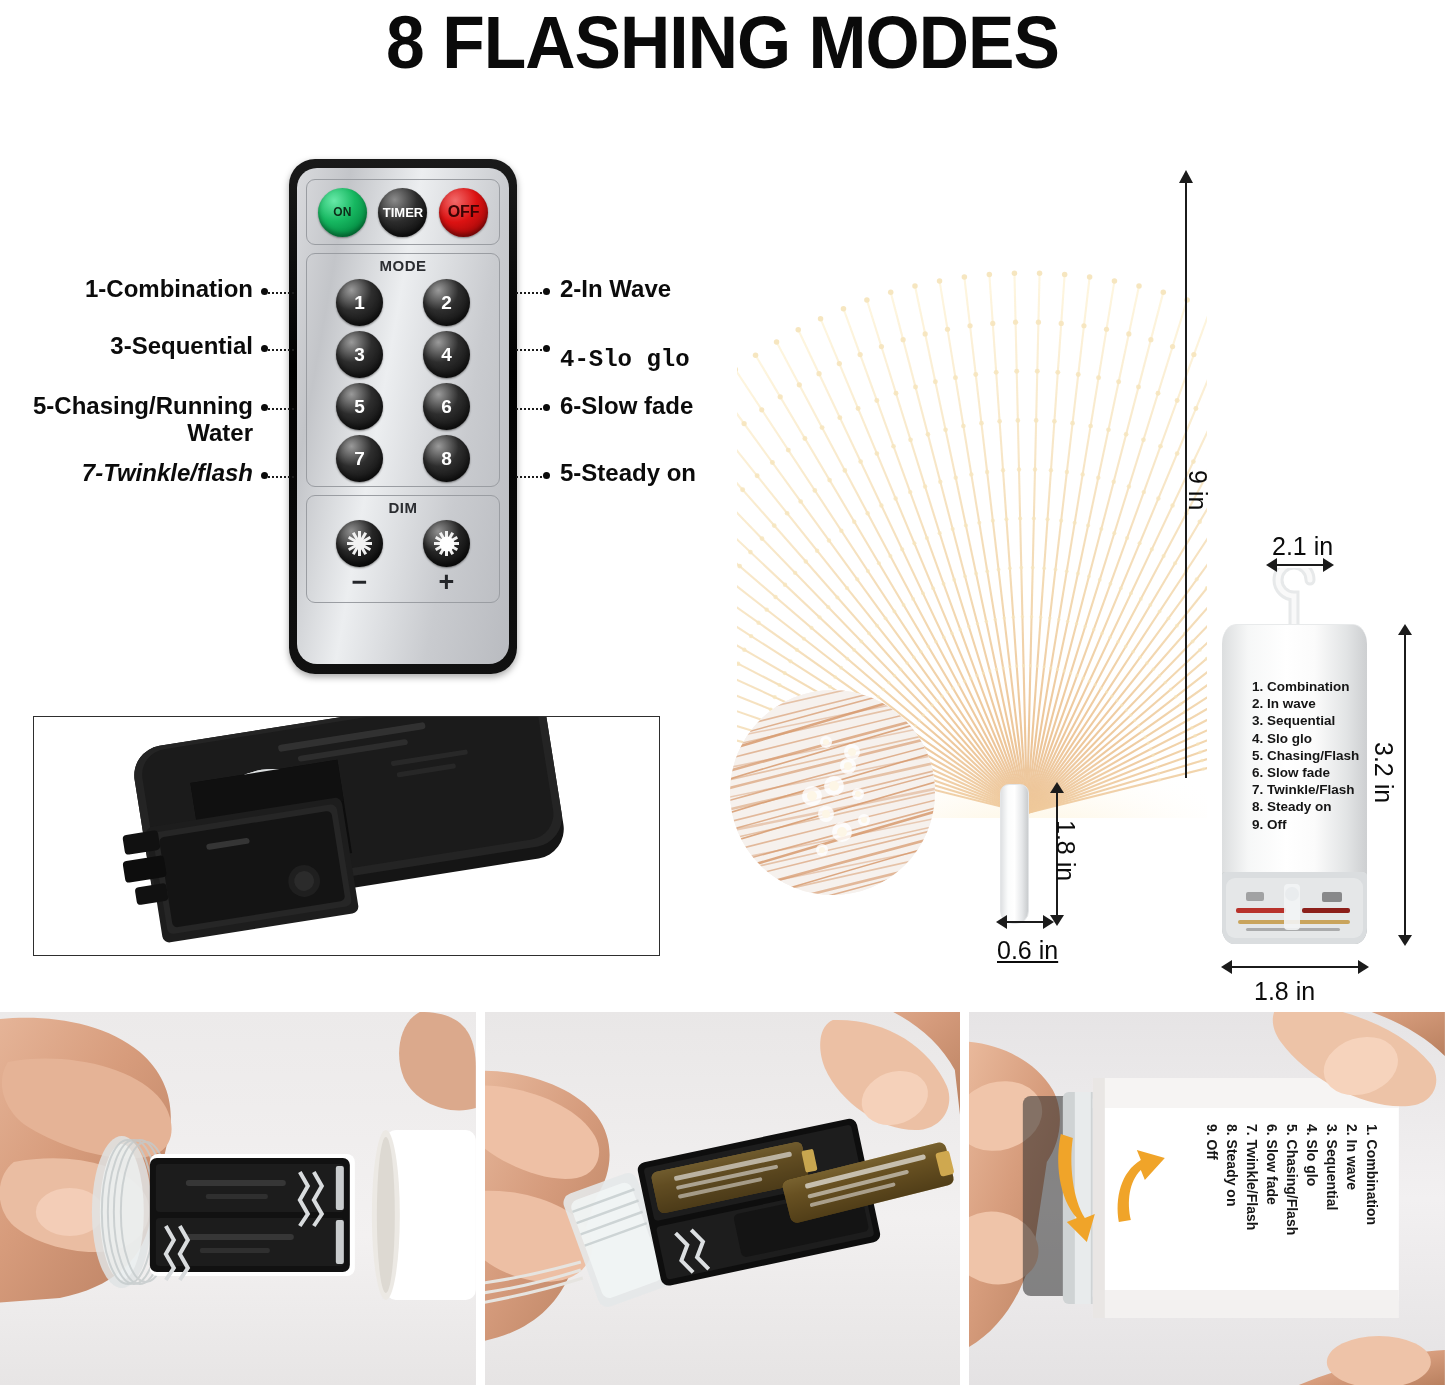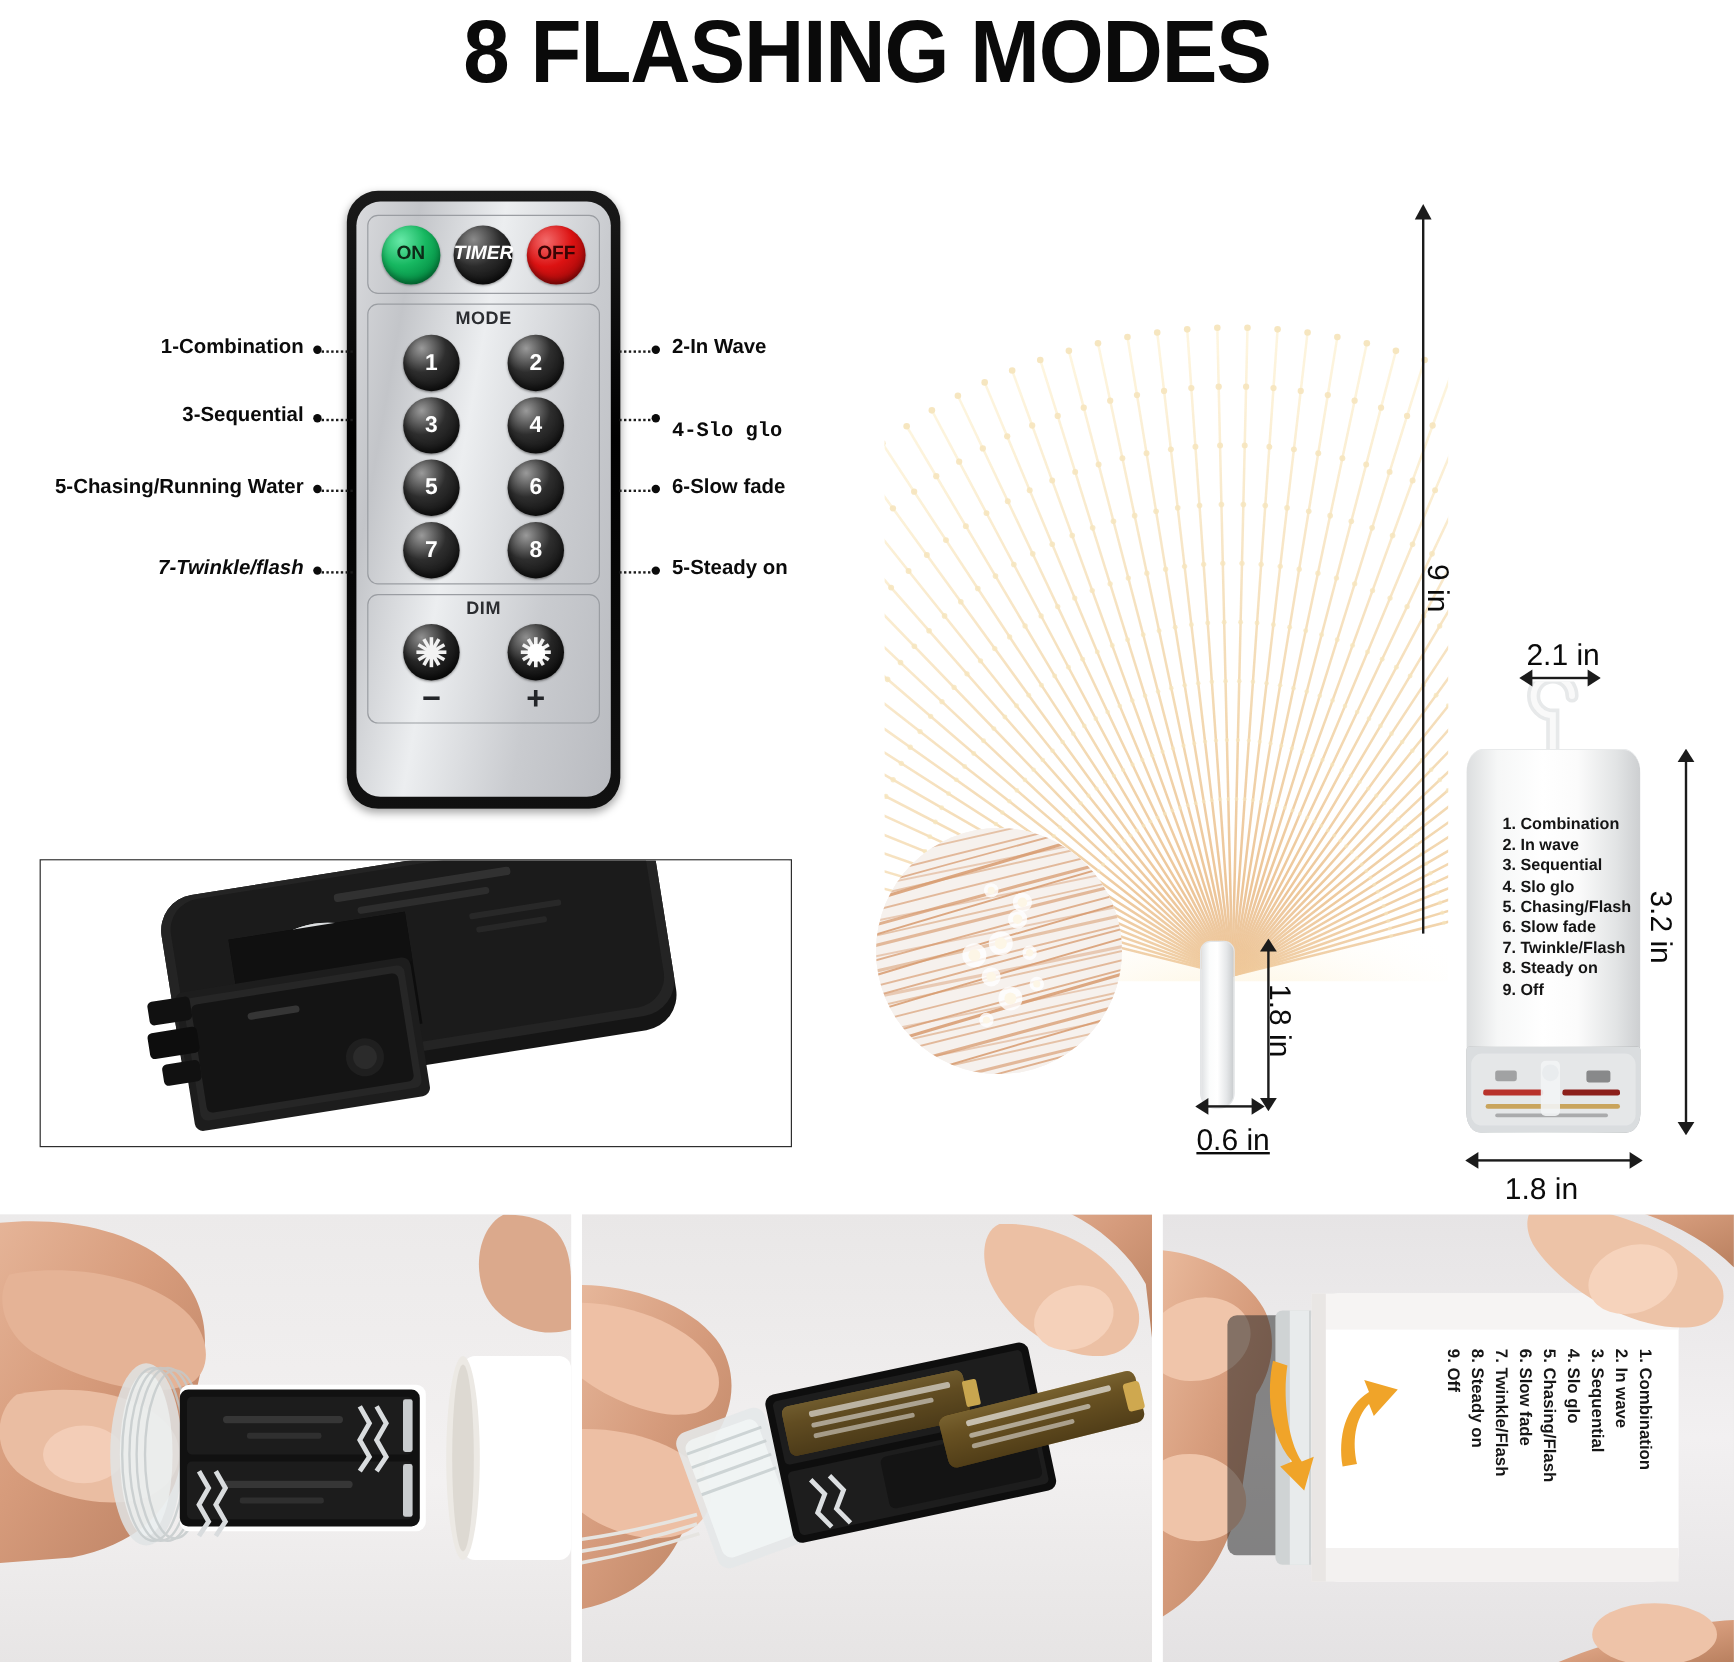--- a/index.html
+++ b/index.html
@@ -45,29 +45,28 @@
   .grp-top { height: 66px; display:flex; align-items:center; justify-content:space-around; padding:0 5px; }
   .btn-rnd {
     border-radius: 50%;
     display: flex; align-items: center; justify-content: center;
     font-weight: 700; color: #fff;
     position: relative;
   }
   .btn-on {
     width:49px;height:49px;
     background: radial-gradient(circle at 33% 26%, #67e9a8 0%, #17b861 42%, #038a41 78%, #026a33 100%);
-    font-size:16px; color:#0d2b18;
+    font-size:12px; color:#0d2b18;
     box-shadow: inset 0 -3px 5px rgba(0,0,0,.35), 0 1px 2px rgba(0,0,0,.4);
   }
   .btn-timer {
     width:49px;height:49px;
     background: radial-gradient(circle at 34% 24%, #8b8b8b 0%, #2c2c2c 45%, #000 100%);
-    font-size:16px;
+    font-size:13px;
     box-shadow: inset 0 -3px 5px rgba(0,0,0,.5), 0 1px 2px rgba(0,0,0,.4);
-    font-style: italic;
   }
   .btn-off {
     width:49px;height:49px;
     background: radial-gradient(circle at 33% 26%, #f26a6a 0%, #dc1212 44%, #9c0808 84%, #7a0505 100%);
     font-size:16px; color:#3a0404;
     box-shadow: inset 0 -3px 5px rgba(0,0,0,.38), 0 1px 2px rgba(0,0,0,.4);
   }
   .grp-mode { margin-top: 8px; height: 234px; padding: 4px 9px 6px; }
   .grp-label {
     position:absolute; top:3px; left:0; width:100%;
@@ -103,21 +102,21 @@
     position:absolute; left:50%; top:50%;
     width:3px; height:25px; margin-left:-1.5px; margin-top:-12.5px;
     background:#f2f2f2;
   }
   .dim-signs { display:flex; justify-content:space-around; margin-top:5px; }
   .dim-sign { font-size:27px; font-weight:700; color:#232529; line-height:20px; }
 
   
   .callout {
     position: absolute;
-    font-size: 17px; font-weight: 700; color: #0b0b0b;
+    font-size: 24px; font-weight: 700; color: #0b0b0b;
     white-space: nowrap; line-height: 27px;
   }
   .callout.left { text-align: right; }
   .dotline {
     position: absolute; height: 0;
     border-top: 2.5px dotted #1a1a1a;
   }
   .dot {
     position: absolute; width: 7px; height: 7px; border-radius: 50%;
     background: #0b0b0b;

